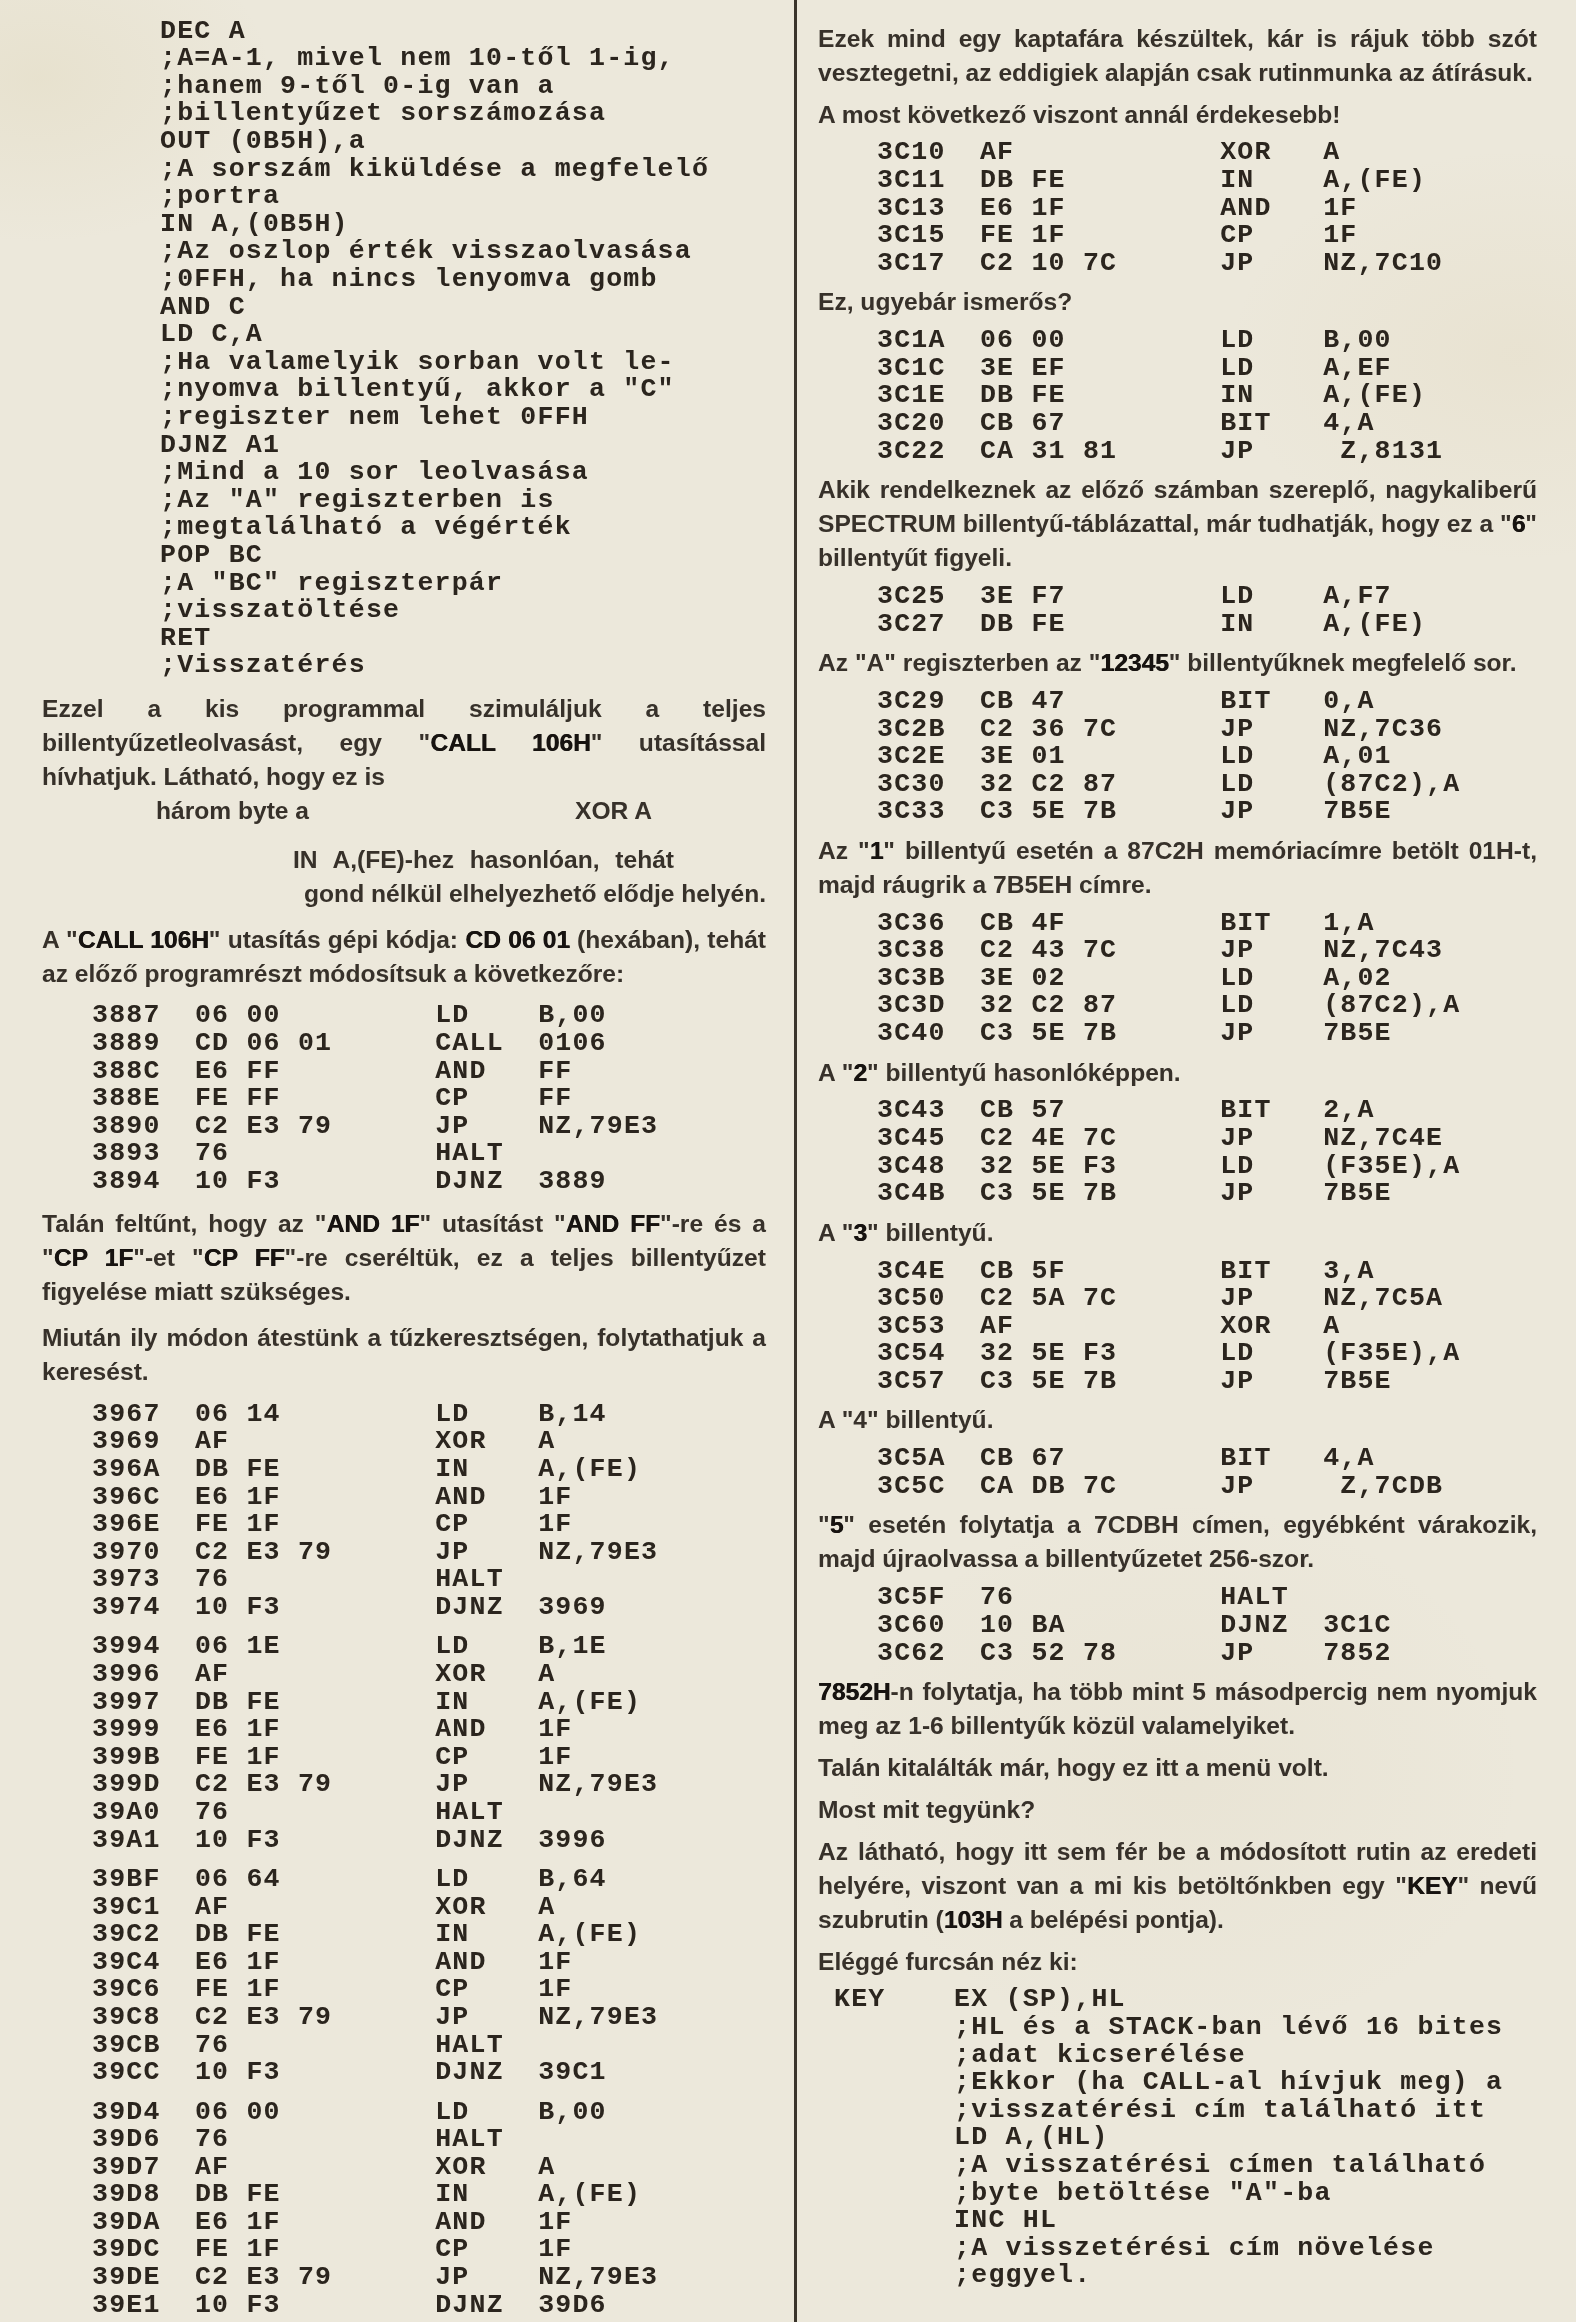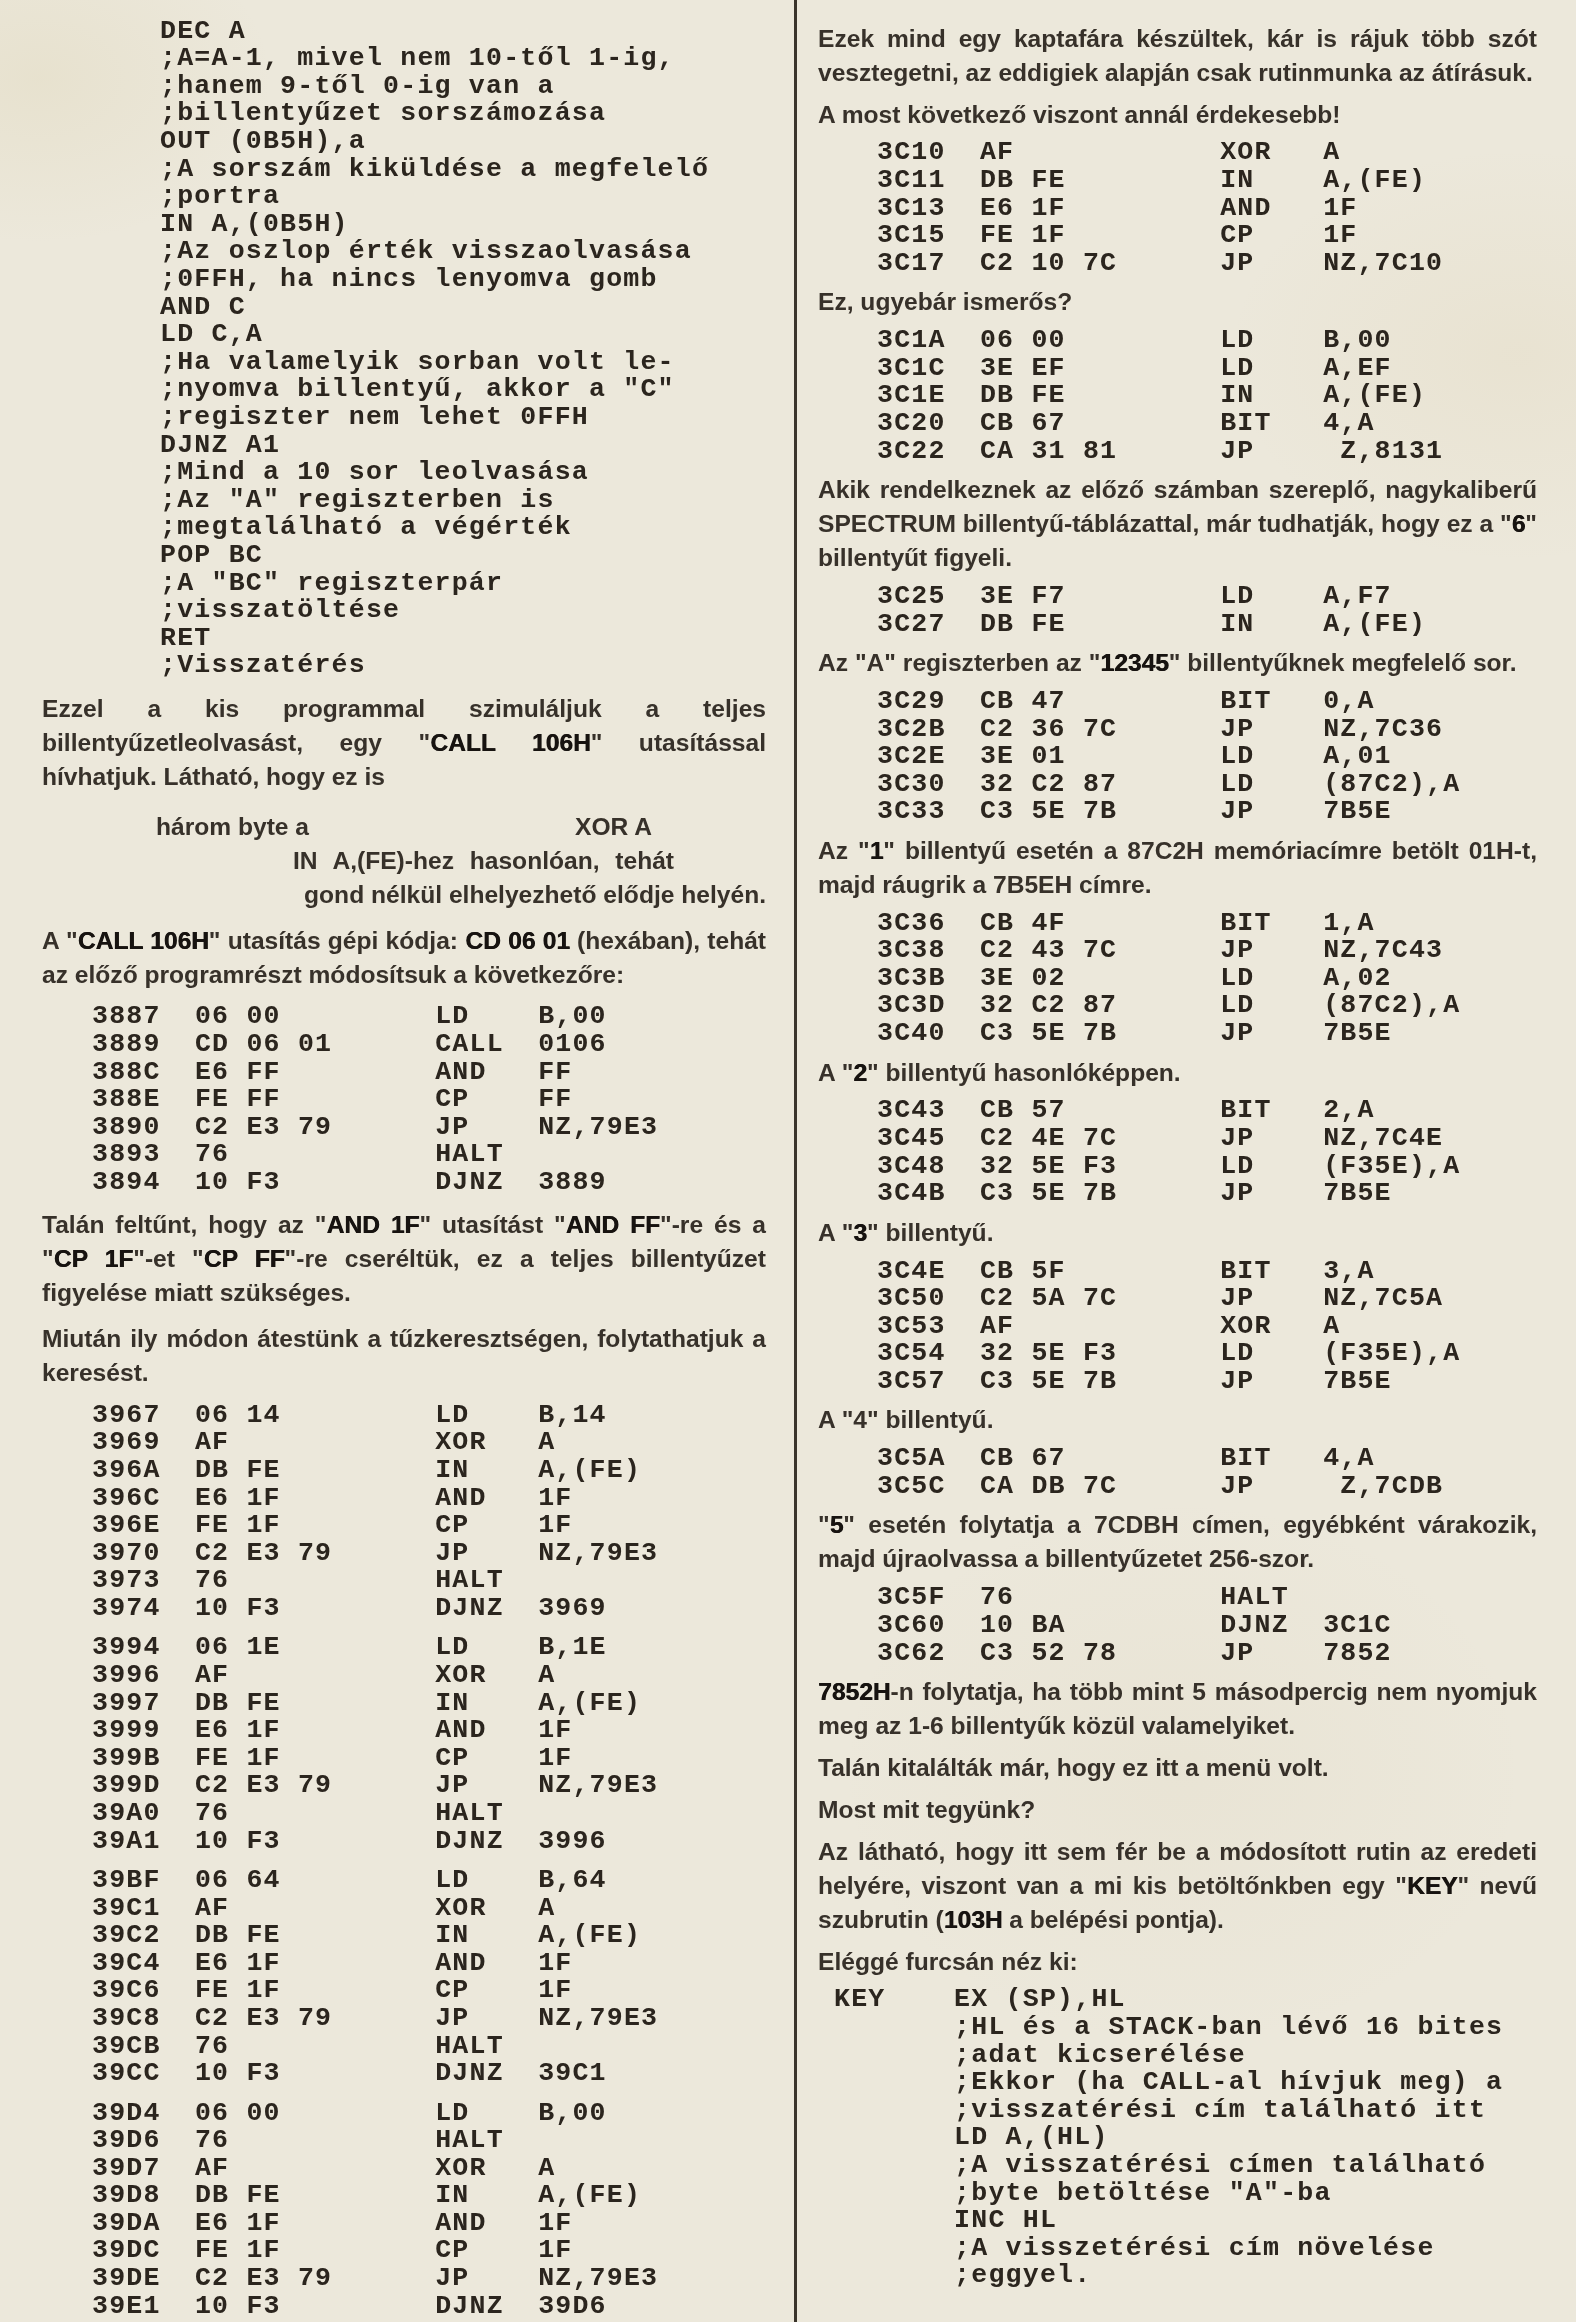--- a/index.html
+++ b/index.html
@@ -45,21 +45,21 @@
     margin: 0 0 11.8px 0;
   }
   .col-right .asm { margin-bottom: 7.9px; }
 
   .code-top   { margin-left: 118px; }
   .listing-l  { margin-left: 50px; }
   .listing-r  { margin-left: 59px; }
   .key-block  { margin-left: 16px; }
 
   .inline-row { margin: 0 0 0 0; }
-  .cont-line { margin-left: 251px; word-spacing: 8.9px; }
+  .cont-line { margin-left: 251px; word-spacing: 8.9px; margin-top: 15px; }
   .carry-gap { display: inline-block; width: 266px; }
 </style>
 </head>
 <body>
 
 <div class="divider"></div>
 
 <div class="col col-left">
 
   <pre class="asm code-top">DEC A
@@ -81,21 +81,21 @@
 ;Mind a 10 sor leolvasása
 ;Az "A" regiszterben is
 ;megtalálható a végérték
 POP BC
 ;A "BC" regiszterpár
 ;visszatöltése
 RET
 ;Visszatérés</pre>
 
   <div>
-    <p class="para" style="margin-bottom:16px"><span>Ezzel a kis programmal szimuláljuk a teljes billentyűzetleolvasást, egy "</span><span class="b">CALL 106H</span><span>" utasítással hívhatjuk. Látható, hogy ez is</span></p>
+    <p class="para" style="margin-bottom:0"><span>Ezzel a kis programmal szimuláljuk a teljes billentyűzetleolvasást, egy "</span><span class="b">CALL 106H</span><span>" utasítással hívhatjuk. Látható, hogy ez is</span></p>
     <div class="para inline-row" style="margin-bottom:0; text-align:center">
       <span>három byte a</span><span class="carry-gap"></span><span>XOR A</span>
     </div>
     <div class="para cont-line" style="margin-bottom:0; text-align:left">IN A,(FE)-hez hasonlóan, tehát</div>
     <p class="para" style="text-align:right">gond nélkül elhelyezhető elődje helyén.</p>
   </div>
 
   <p class="para"><span>A "</span><span class="b">CALL 106H</span><span>" utasítás gépi kódja: </span><span class="b">CD 06 01</span><span> (hexában), tehát az előző programrészt módosítsuk a következőre:</span></p>
 
   <pre class="asm listing-l">3887  06 00         LD    B,00

